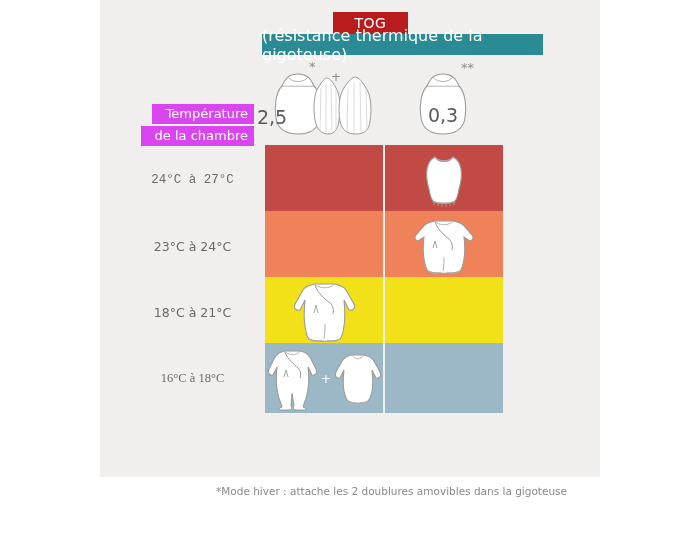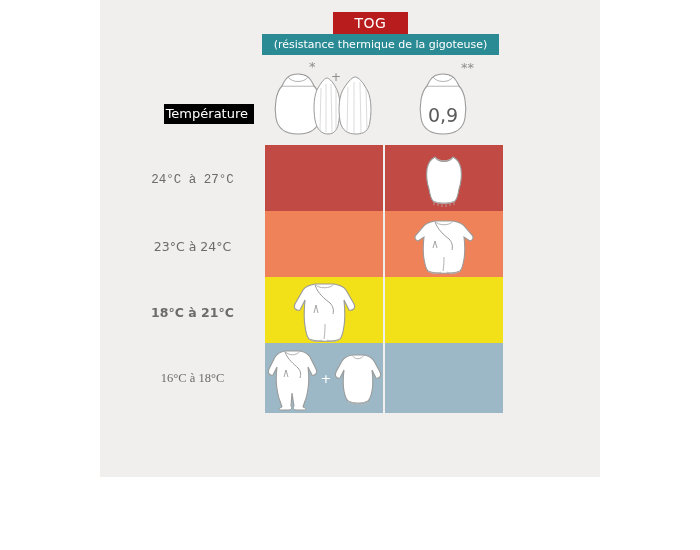--- a/index.html
+++ b/index.html
@@ -16,24 +16,24 @@
     background:#f0efed;
   }
   
   #tog-chip{
     position:absolute;left:333px;top:12px;width:75px;height:22px;
     background:#b91c1c;color:#ffffff;
     display:flex;align-items:center;justify-content:center;
     font-size:14px;letter-spacing:.5px;
   }
   #tog-sub{
-    position:absolute;left:262px;top:34px;width:237px;height:21px;
+    position:absolute;left:262px;top:34px;width:281px;height:21px;
     background:#2b8b94;color:#ffffff;
     display:flex;align-items:center;justify-content:center;
-    font-size:11px;
+    font-size:16px;
   }
   
   .col-head{
     position:absolute;top:58px;height:80px;
     display:flex;align-items:flex-end;justify-content:center;
   }
   #col-head-1{left:265px;width:118px;}
   #col-head-2{left:385px;width:118px;}
   .star{
     font-size:13px;color:#8d8d8d;line-height:1;
@@ -45,22 +45,22 @@
   }
   .plus{
     position:absolute;color:#8d8d8d;font-size:12px;
   }
   
   #temp-label{
     position:absolute;left:142px;top:104px;width:112px;
     display:flex;flex-direction:column;align-items:flex-end;gap:2px;
   }
   #temp-label span{
-    background:#000000;color:#ffffff;font-size:13px;
-    padding:2px 6px 3px 2px;white-space:nowrap;
+    background:#d946ef;color:#ffffff;font-size:13px;
+    padding:2px 6px 3px 14px;white-space:nowrap;
   }
   
   .temp-cell{
     position:absolute;left:130px;width:125px;height:70px;
     display:flex;align-items:center;justify-content:center;
     color:#6b6b6b;font-size:12.5px;
   }
   
   .cell{
     position:absolute;width:118px;height:70px;
@@ -109,43 +109,45 @@
 
       <path d="M76 24 C71 31 70 45 72 57 C74 67 80 70 88 70 C96 70 101 67 102 57 C104 45 103 31 98 24
                C93 15 89 13 87 13 C85 13 81 16 76 24 Z" fill="#ffffff" stroke="#9a9a9a" stroke-width="1"></path>
       <g stroke="#cccccc" stroke-width=".7">
         <path d="M80 23 L79 67"></path>
           <path d="M86 18 L86 69"></path>
           <path d="M92 18 L93 69"></path>
           <path d="M98 24 L99 66"></path>
       </g>
     </svg>
+    <span class="bagnum" style="left:-52px;width:112px;">2,5</span>
   </div>
 </div>
 
 <div id="col-head-2" class="col-head">
   <div class="bagwrap">
     <span class="star" style="position:absolute;left:48px;top:-3px;">**</span>
     <svg width="62" height="74" viewBox="0 0 62 74">
       <path d="M14 22 C8 28 6 42 8 54 C10 66 18 70 30 70 C42 70 50 66 52 54 C54 42 52 28 46 22 Z" fill="#ffffff" stroke="#9a9a9a" stroke-width="1.1"></path>
       <path d="M14 22 C18 13 22 10 30 10 C38 10 42 13 46 22" fill="#ffffff" stroke="#9a9a9a" stroke-width="1.1"></path>
       <path d="M20 13 C24 19 36 19 40 13" fill="none" stroke="#b3b3b3" stroke-width="1"></path>
       <path d="M15 22 L45 22" stroke="#c9c9c9" stroke-width=".8"></path>
     </svg>
-    <span class="bagnum" style="left:-1px;width:62px;top:40px;">0,9</span>
+    <span class="bagnum" style="left:-1px;width:62px;top:40px;">0,3</span>
   </div>
 </div>
 
 <div id="temp-label">
   <span>Température</span>
+  <span>de la chambre</span>
 </div>
 
 <div class="temp-cell" style="top:145px;font-family:Liberation Mono, monospace;">24°C à 27°C</div>
 <div class="temp-cell" style="top:211px;">23°C à 24°C</div>
-<div class="temp-cell" style="top:277px;font-weight:bold;">18°C à 21°C</div>
+<div class="temp-cell" style="top:277px;">18°C à 21°C</div>
 <div class="temp-cell" style="top:343px;font-family:Liberation Serif, serif;">16°C à 18°C</div>
 
 <div class="cell c1" style="top:145px;background:#c24a45;"></div>
 <div class="cell c2" style="top:145px;background:#c24a45;">
   <svg width="60" height="62" viewBox="0 0 60 62">
     <path d="M21 8 C17 10 14 14 13 20 C12 28 13 34 15 40 C16 46 17 50 19 52
              C24 55 36 55 41 52 C43 50 44 46 45 40 C47 34 48 28 47 20 C46 14 43 10 39 8
              C36 14 24 14 21 8 Z" fill="#ffffff" stroke="#9a9a9a" stroke-width="1.1"></path>
     <path d="M21 8 C25 13 35 13 39 8" fill="none" stroke="#b3b3b3" stroke-width="1"></path>
     <path d="M19 52 C24 55 36 55 41 52" fill="none" stroke="#b3b3b3" stroke-width="1"></path>
@@ -229,13 +231,14 @@
         <path d="M28 56 L28 59"></path>
           <path d="M32 55 L32 58"></path>
           <path d="M35 54 L35 57"></path>
       </g>
     </svg>
   </div>
 </div>
 <div class="cell c2" style="top:343px;background:#9cb8c6;"></div>
 
 <div id="notes">
+  <div>*Mode hiver : attache les 2 doublures amovibles dans la gigoteuse</div>
 </div>
 
 </body></html>

